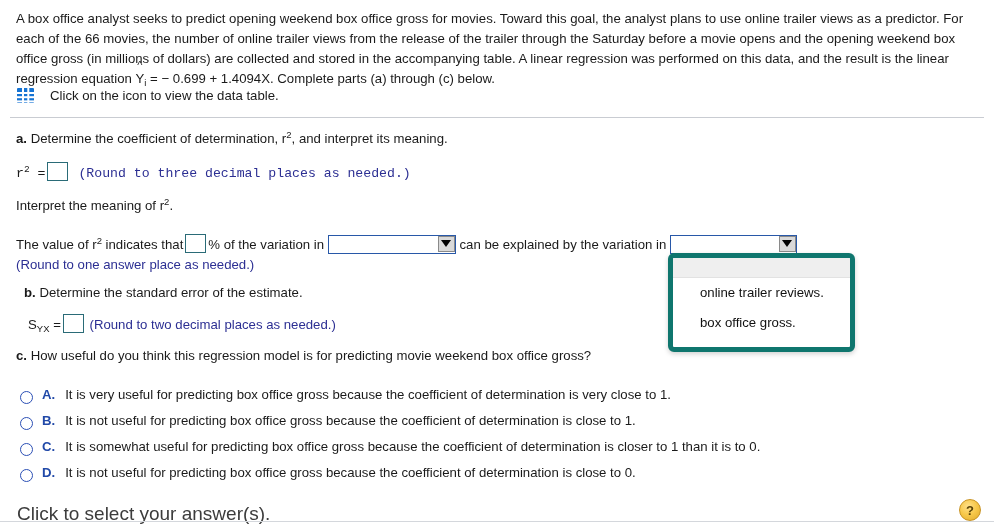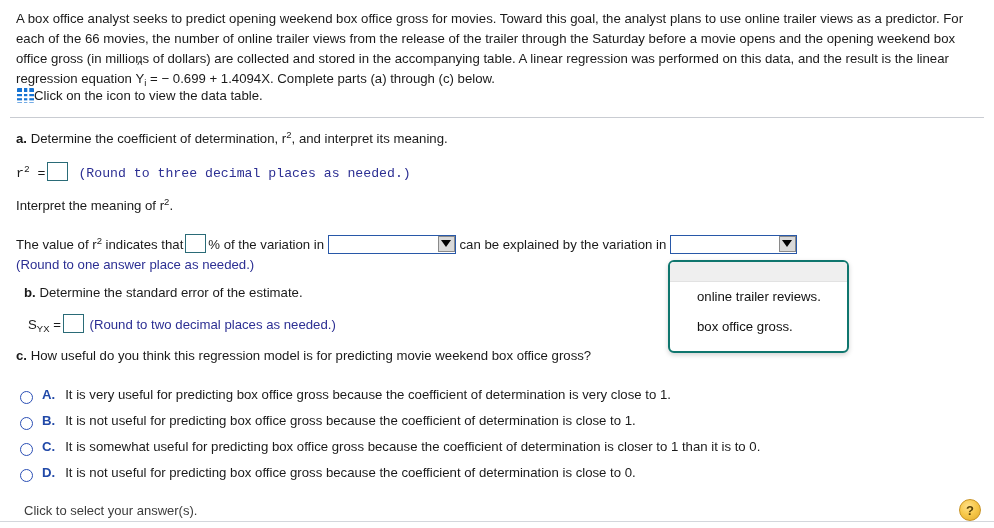--- a/index.html
+++ b/index.html
@@ -32,21 +32,21 @@
   sub.sb { font-size: 0.72em; vertical-align: -0.28em; line-height: 0; }
   .yhat { position: relative; display: inline-block; }
   .yhat .hat {
     position: absolute; left: 0; right: 0; top: -8px;
     text-align: center; font-size: 11px; line-height: 8px;
   }
 
   
   .table-link {
     position: absolute; left: 17px; top: 88px;
-    display: flex; align-items: center; gap: 0;
+    display: flex; align-items: center; gap: 16px;
     cursor: pointer;
   }
   .grid-icon {
     width: 17px; height: 15px;
     background: #1674d4;
     display: block;
     position: relative;
     border-radius: 1px;
   }
   .grid-icon::before {
@@ -110,24 +110,24 @@
     border-left: 5px solid transparent;
     border-right: 5px solid transparent;
     border-top: 7px solid #000;
   }
   .sel.w1 { width: 128px; }
   .sel.w2 { width: 127px; }
 
   
   .dd-panel {
     position: absolute;
-    left: 668px; top: 260px;
+    left: 668px; top: 253px;
     width: 177px; height: 89px;
     background: #ffffff;
-    border: 2px solid #0f766e;
+    border: 5px solid #0f766e;
     border-radius: 6px;
     box-shadow: 0 2px 5px rgba(0,0,0,0.18);
     overflow: hidden;
   }
   .dd-blank {
     height: 19px;
     background: #efefef;
     border-bottom: 1px solid #e2e2e2;
   }
   .dd-item {
@@ -157,22 +157,22 @@
   .mc-letter {
     color: #2149a8; font-weight: bold;
     margin-left: 9px; margin-right: 10px;
     font-size: 13.2px;
     flex: 0 0 auto;
   }
   .mc-text { font-size: 13.2px; color: #1a1a1a; white-space: nowrap; }
 
   
   .footer-text {
-    position: absolute; left: 24px; top: 503px;
-    font-size: 13px; color: #3c3c3c;
+    position: absolute; left: 17px; top: 503px;
+    font-size: 19px; color: #3c3c3c;
   }
   .help-btn {
     position: absolute; right: 7px; top: 499px;
     width: 22px; height: 22px;
     border-radius: 50%;
     background: radial-gradient(circle at 40% 32%, #ffe08a 0%, #f7c84a 48%, #e0a92c 100%);
     border: 1px solid #c99322;
     color: #5a4206;
     font-weight: bold; font-size: 13px;
     display: flex; align-items: center; justify-content: center;

